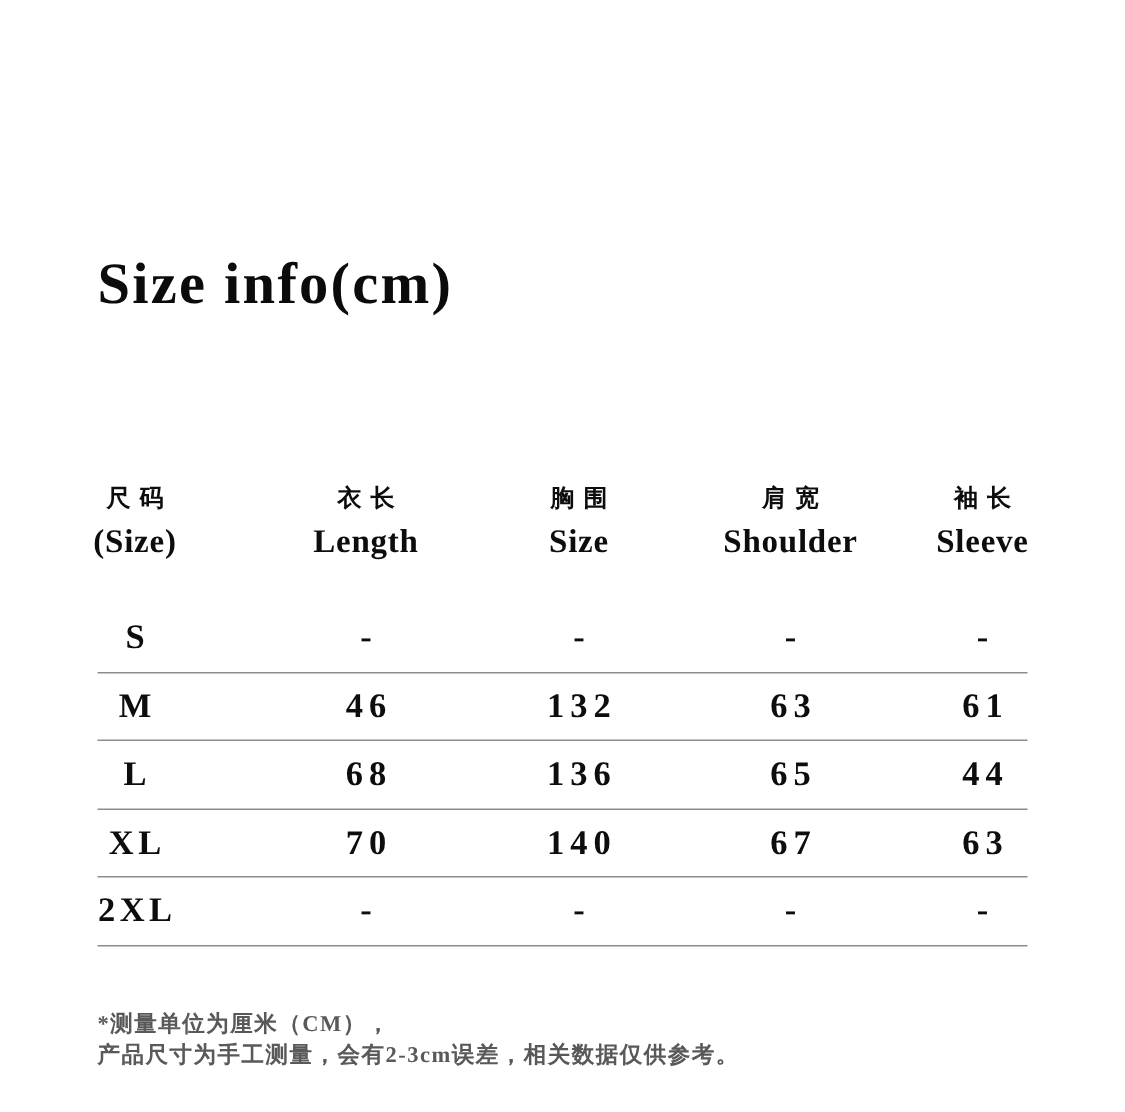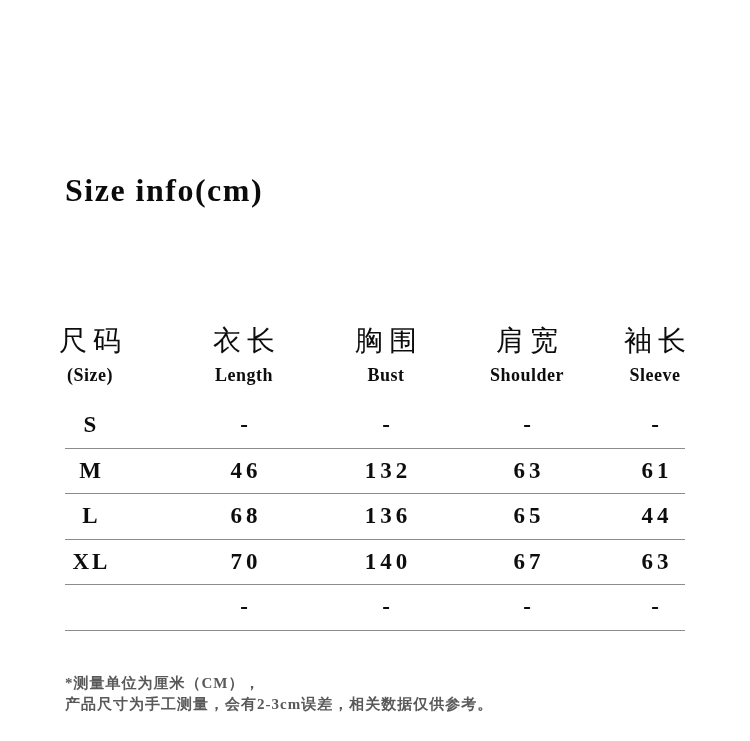--- a/index.html
+++ b/index.html
@@ -10,21 +10,21 @@
     position: relative;
     font-family: "Liberation Serif", "DejaVu Serif", serif;
     color: #0d0d0d;
     overflow: hidden;
   }
 
   
   .title-block { position: absolute; left: 65px; top: 167px; }
   .main-title {
     margin: 0;
-    font-size: 32px;
+    font-size: 39px;
     line-height: 46px;
     font-weight: bold;
     letter-spacing: 1.5px;
     color: #0b0b0b;
     white-space: nowrap;
   }
   .sub-title {
     margin: 4px 0 0 0;
     font-size: 28px;
     line-height: 30px;
@@ -40,28 +40,28 @@
     left: 65px; top: 322px;
     width: 620px; height: 54px;
   }
   .th {
     position: absolute;
     top: 0;
     transform: translateX(-50%);
     text-align: center;
   }
   .th-zh {
-    font-size: 28px;
-    font-weight: normal;
+    font-size: 16px;
+    font-weight: bold;
     letter-spacing: 6px;
     padding-left: 6px; 
     white-space: nowrap;
   }
   .th-en {
-    font-size: 18px;
+    font-size: 22px;
     font-weight: bold;
     letter-spacing: 0.5px;
     margin-top: 5px;
     white-space: nowrap;
   }
 
   
   .tbody {
     position: absolute;
     left: 65px; top: 403px;
@@ -114,21 +114,21 @@
   <div class="th c1">
     <div class="th-zh">尺码</div>
     <div class="th-en">(Size)</div>
   </div>
   <div class="th c2">
     <div class="th-zh">衣长</div>
     <div class="th-en">Length</div>
   </div>
   <div class="th c3">
     <div class="th-zh">胸围</div>
-    <div class="th-en">Bust</div>
+    <div class="th-en">Size</div>
   </div>
   <div class="th c4">
     <div class="th-zh">肩宽</div>
     <div class="th-en">Shoulder</div>
   </div>
   <div class="th c5">
     <div class="th-zh">袖长</div>
     <div class="th-en">Sleeve</div>
   </div>
 </div>
@@ -156,20 +156,21 @@
     <span class="cell val c5">44</span>
   </div>
   <div class="row">
     <span class="cell lbl c1">XL</span>
     <span class="cell val c2">70</span>
     <span class="cell val c3">140</span>
     <span class="cell val c4">67</span>
     <span class="cell val c5">63</span>
   </div>
   <div class="row">
+    <span class="cell lbl c1">2XL</span>
     <span class="cell val c2">-</span>
     <span class="cell val c3">-</span>
     <span class="cell val c4">-</span>
     <span class="cell val c5">-</span>
   </div>
 </div>
 
 <div class="footer">
   <div>*测量单位为厘米（CM），</div>
   <div>产品尺寸为手工测量，会有2-3cm误差，相关数据仅供参考。</div>

